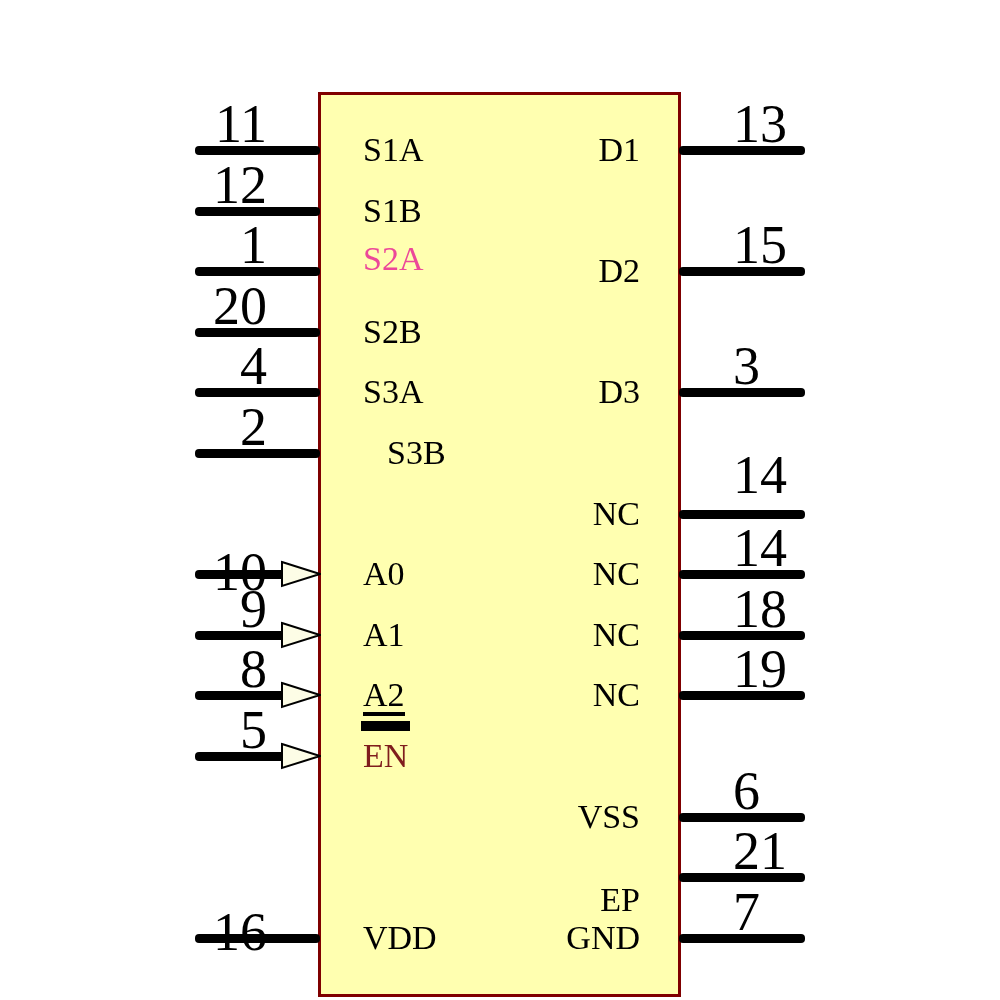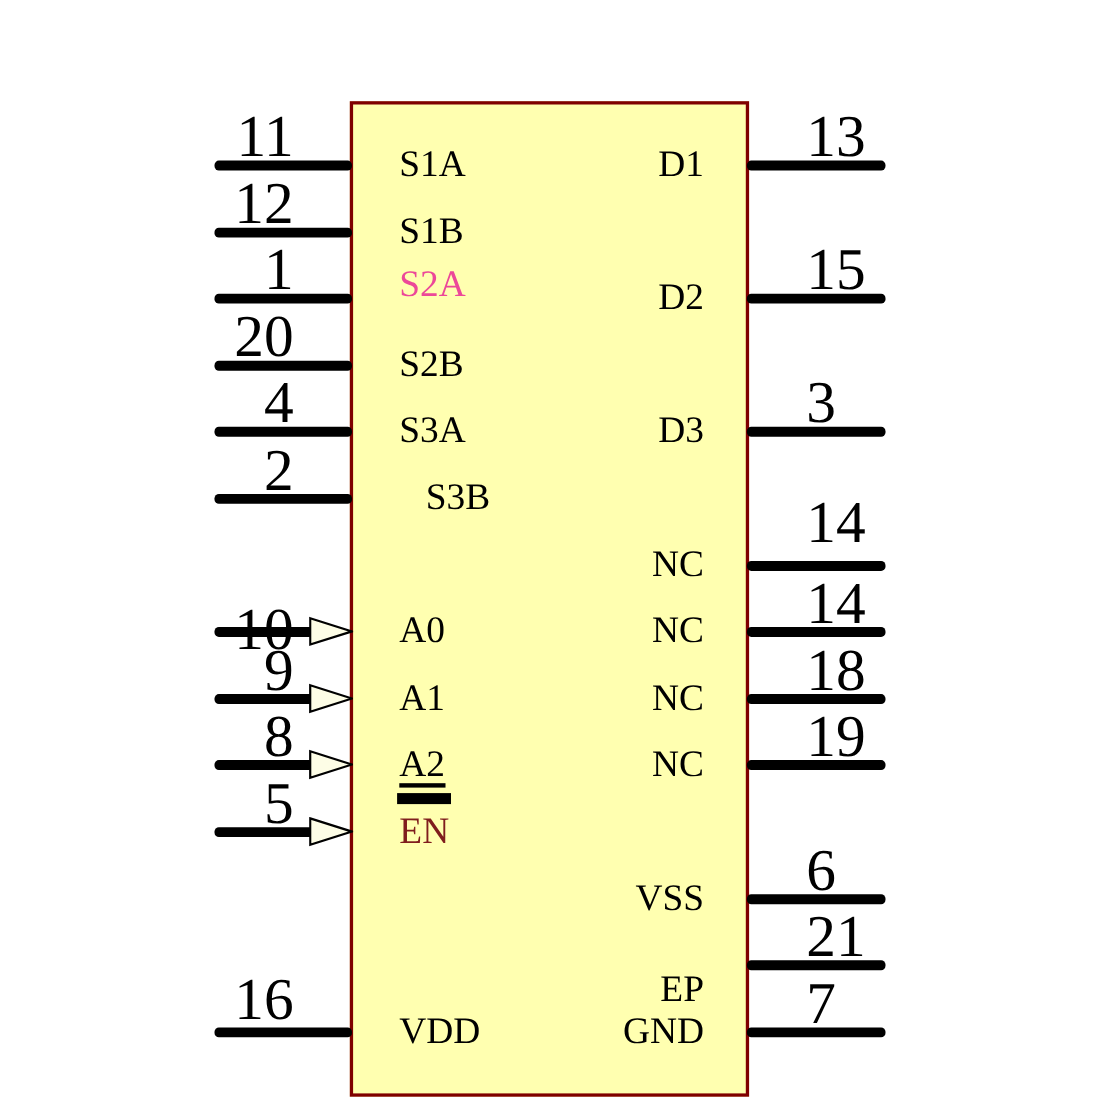--- a/index.html
+++ b/index.html
@@ -106,21 +106,21 @@
       </svg>
       <div class="pin-number num-left" style="top: 647px; color: rgb(0, 0, 0);">8</div>
       <div class="pin-name name-left underline" style="top: 670px; color: rgb(0, 0, 0);">A2</div>
       <div class="pin-line" style="top: 752px; background: rgb(0, 0, 0); left: 195px; width: 90px;"></div>
       <svg class="input-arrow" viewBox="0 0 40 28" style="top: 742px;">
         <polygon points="1,2 39,14 1,26" fill="#fdfde6" stroke="#000000" stroke-width="2"></polygon>
       </svg>
       <div class="pin-number num-left" style="top: 708px; color: rgb(0, 0, 0);">5</div>
       <div class="pin-name name-left overbar" style="top: 731px; color: #7f1d1d;">EN</div>
       <div class="pin-line" style="top: 934px; background: rgb(0, 0, 0); left: 195px; width: 125px;"></div>
-      <div class="pin-number num-left" style="top: 886px; color: rgb(0, 0, 0); text-align: right;">16</div>
+      <div class="pin-number num-left" style="top: 910px; color: rgb(0, 0, 0); text-align: right;">16</div>
       <div class="pin-name name-left" style="top: 913px; color: rgb(0, 0, 0);">VDD</div>
       <div class="pin-line" style="top: 146px; background: rgb(0, 0, 0); left: 679px; width: 126px;"></div>
       <div class="pin-number num-right" style="top: 102px; color: rgb(0, 0, 0);">13</div>
       <div class="pin-name name-right" style="top: 125px; color: rgb(0, 0, 0);">D1</div>
       <div class="pin-line" style="top: 267px; background: rgb(0, 0, 0); left: 679px; width: 126px;"></div>
       <div class="pin-number num-right" style="top: 223px; color: rgb(0, 0, 0);">15</div>
       <div class="pin-name name-right" style="top: 246px; color: rgb(0, 0, 0); margin-left: 32px;">D2</div>
       <div class="pin-line" style="top: 388px; background: rgb(0, 0, 0); left: 679px; width: 126px;"></div>
       <div class="pin-number num-right" style="top: 344px; color: rgb(0, 0, 0);">3</div>
       <div class="pin-name name-right" style="top: 367px; color: rgb(0, 0, 0);">D3</div>

